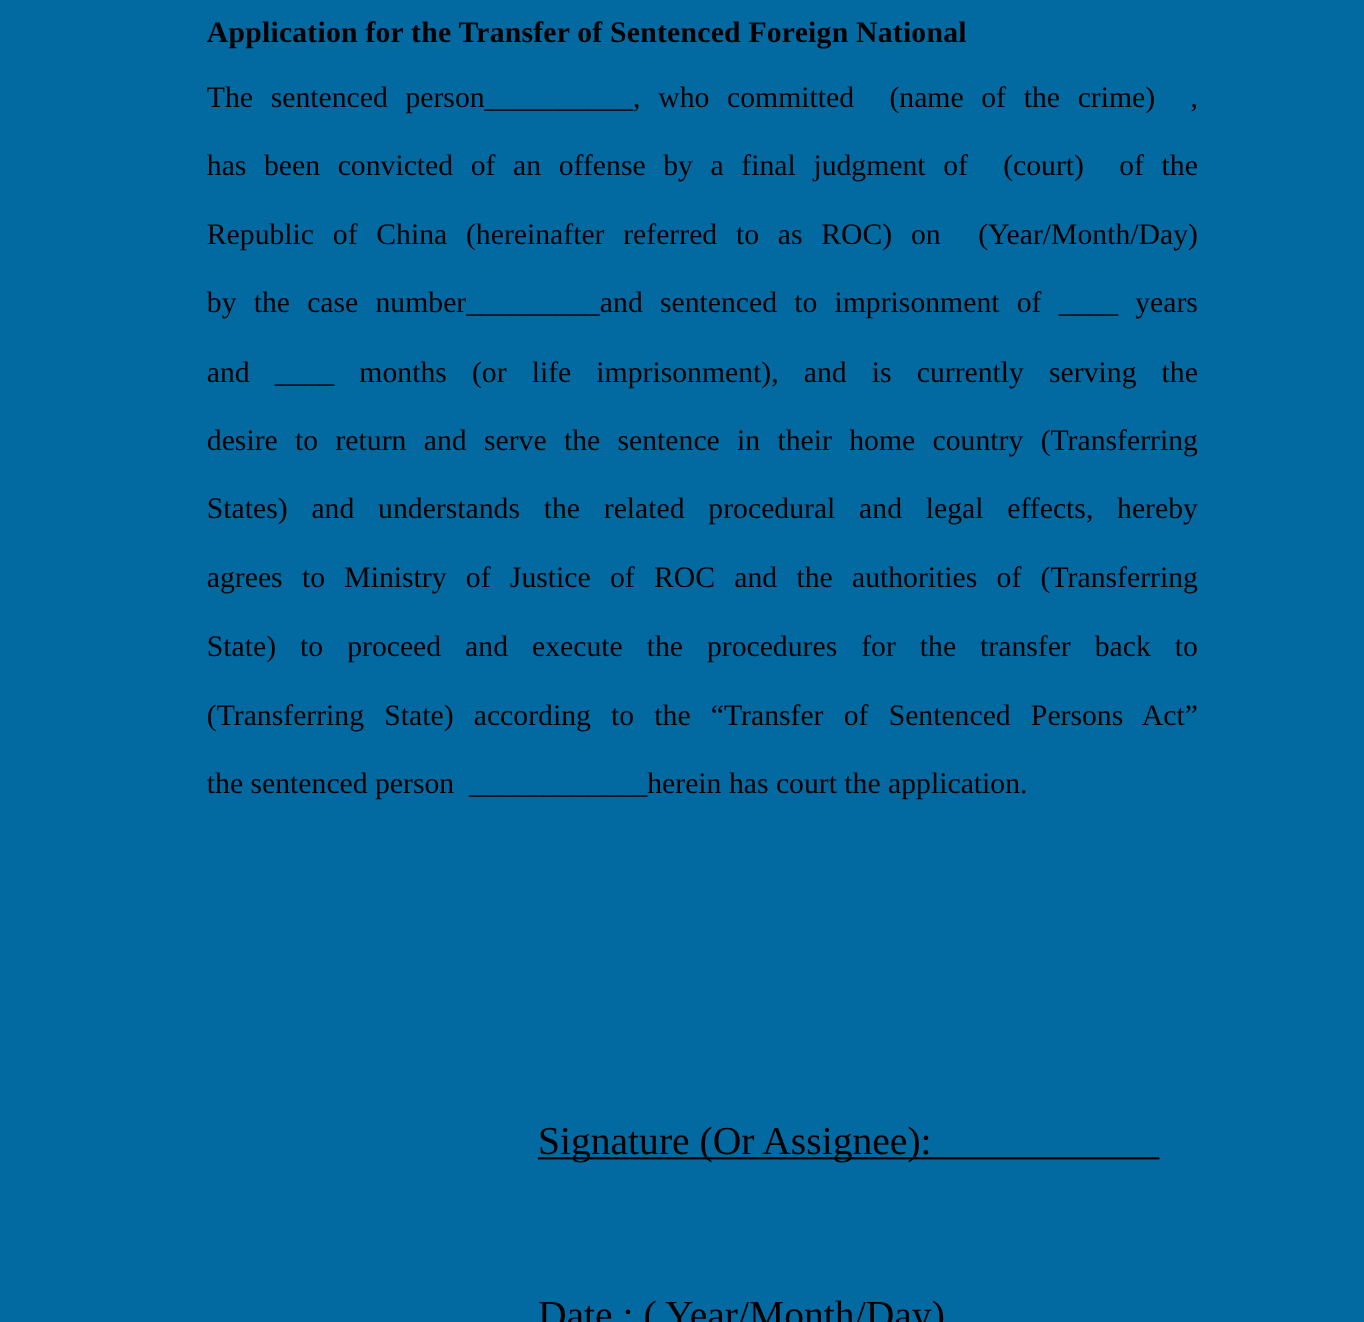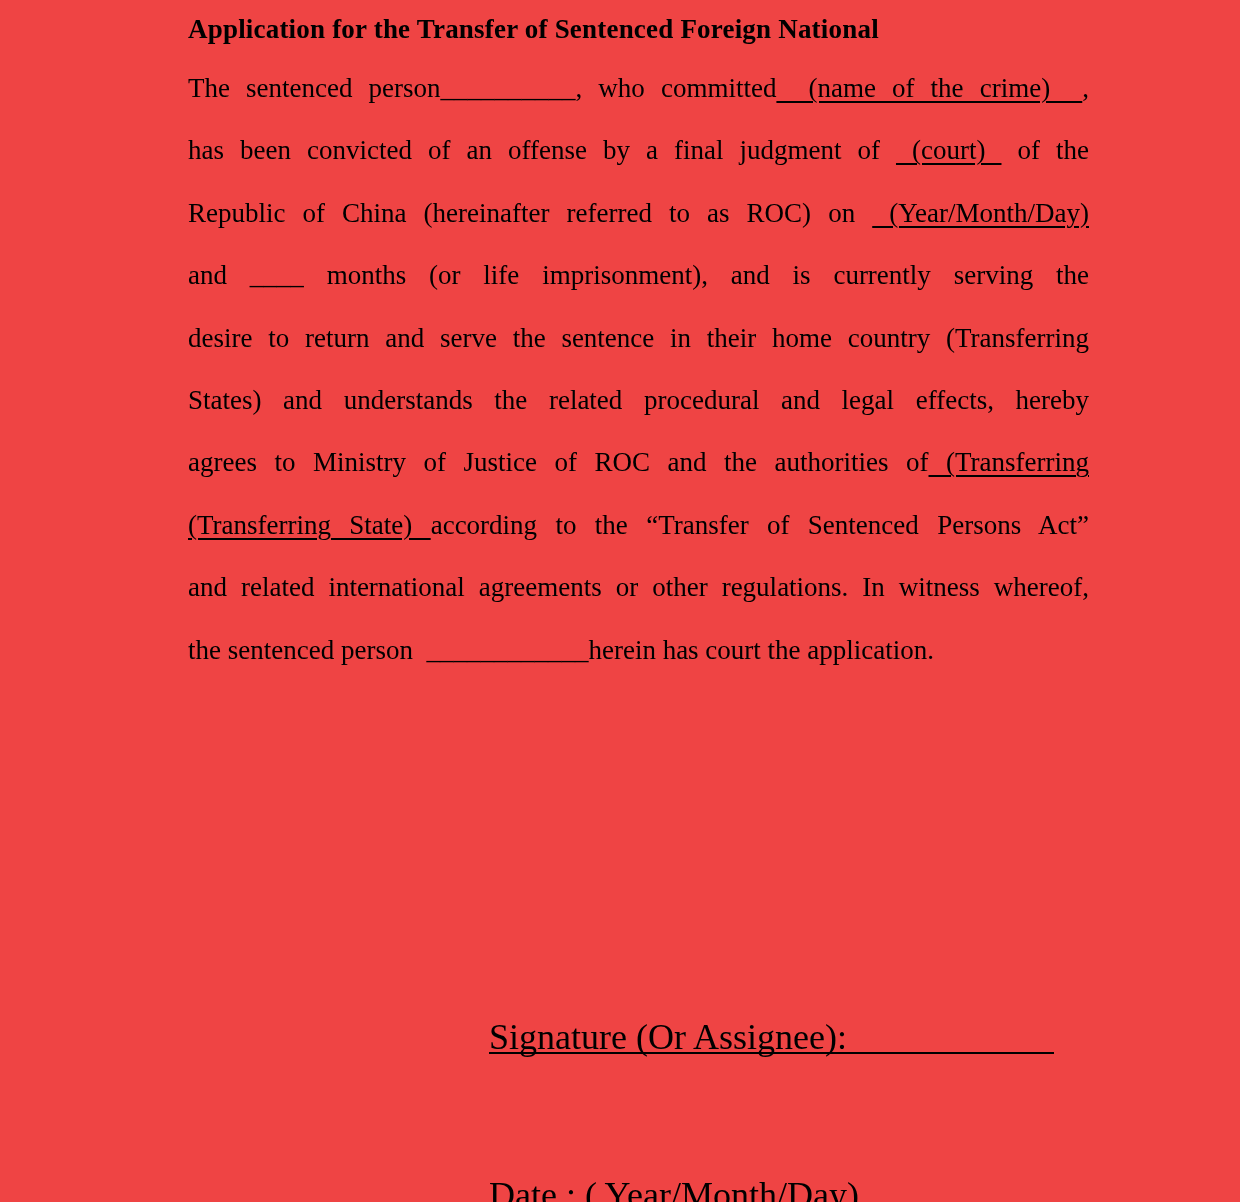--- a/index.html
+++ b/index.html
@@ -1,20 +1,20 @@
 <!DOCTYPE html>
 <html><head>
 <meta charset="utf-8">
 <style>
   html, body { margin: 0; padding: 0; background: #ffffff; }
   .page {
     position: relative;
     width: 1240px;
     height: 1202px;
-    background: #ef4444;
+    background: #0369a1;
     color: #000000;
     font-family: "Liberation Serif", serif;
     overflow: hidden;
   }
   .doc-title {
     position: absolute;
     left: 188px;
     top: 14px;
     font-size: 27px;
     font-weight: 700;
@@ -30,21 +30,20 @@
   }
   .line {
     height: 62.4px;
     line-height: 62.4px;
   }
   .line.just {
     text-align: justify;
     text-align-last: justify;
   }
   .run-u {
-    text-decoration: underline;
     text-decoration-thickness: 2px;
     text-underline-offset: 4px;
   }
   .sig-block {
     position: absolute;
     left: 489px;
     font-size: 36px;
     line-height: 30px;
     border-bottom: 2px solid #000000;
     white-space: nowrap;
@@ -55,26 +54,27 @@
 </head>
 <body>
 
 <div class="page">
   <div class="doc-title">Application for the Transfer of Sentenced Foreign National</div>
 
   <div class="para">
       <div class="line just"><span>The sentenced person</span><span>__________</span><span>, who committed</span><span class="run-u">&nbsp;&nbsp;(name of the crime)&nbsp;&nbsp;</span><span>,</span></div>
       <div class="line just"><span>has been convicted of an offense by a final judgment of </span><span class="run-u">&nbsp;(court)&nbsp;</span><span> of the</span></div>
       <div class="line just"><span>Republic of China (hereinafter referred to as ROC) on </span><span class="run-u">&nbsp;(Year/Month/Day)</span></div>
+      <div class="line just"><span>by the case number</span><span>_________</span><span>and sentenced to imprisonment of </span><span>____</span><span> years</span></div>
       <div class="line just"><span>and </span><span>____</span><span> months (or life imprisonment), and is currently serving the</span></div>
       <div class="line just"><span>desire to return and serve the sentence in their home country (Transferring</span></div>
       <div class="line just"><span>States) and understands the related procedural and legal effects, hereby</span></div>
       <div class="line just"><span>agrees to Ministry of Justice of ROC and the authorities of</span><span class="run-u">&nbsp;(Transferring</span></div>
+      <div class="line just"><span class="run-u">State)&nbsp;</span><span>to proceed and execute the procedures for the transfer back to</span></div>
       <div class="line just"><span class="run-u">(Transferring State)&nbsp;</span><span>according to the “Transfer of Sentenced Persons Act”</span></div>
-      <div class="line just"><span>and related international agreements or other regulations. In witness whereof,</span></div>
       <div class="line"><span>the sentenced person &nbsp;</span><span>____________</span><span>herein has court the application.</span></div>
     </div>
 
   <div class="sig-block sig-line">
     <span>Signature (Or Assignee):</span>
   </div>
 
   <div class="sig-block date-line">
     <span>Date : ( Year/Month/Day)</span>
   </div>

